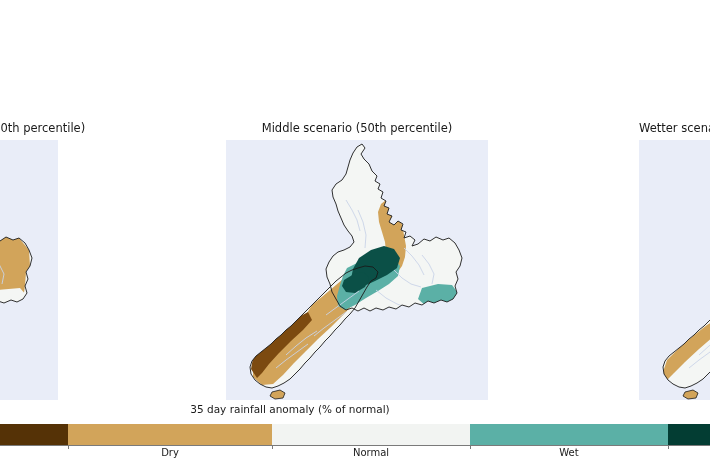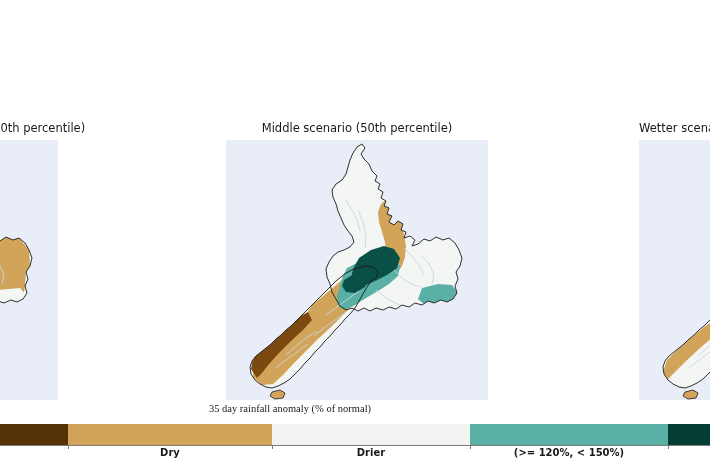--- a/index.html
+++ b/index.html
@@ -44,40 +44,39 @@
 
   .map-svg{ position:absolute; left:0; top:0; }
 
   
   .cb-title{
     position:absolute;
     left:0;top:403px;width:580px;
     text-align:center;
     font-size:10.5px;
     color:#1a1a1a;
-    font-family:Liberation Serif, serif;
   }
   .colorbar{
     position:absolute;
     left:0;top:424px;width:710px;height:21px;
     display:flex;
   }
   .cb-seg{height:21px;}
   .cb-axis{
     position:absolute;
     left:0;top:445px;width:710px;height:1px;
     background:#7a7a7a;
   }
   .cb-tick{
     position:absolute;
     top:445px;width:1px;height:4px;background:#7a7a7a;
   }
   .cb-labels{
     position:absolute;
-    left:0;top:440px;width:611px;height:33px;font-weight:bold;
+    left:0;top:440px;width:611px;height:33px;
   }
   .cb-lab{
     position:absolute;
     text-align:center;
     font-size:10px;
     color:#1a1a1a;
     line-height:14px;
   }
   .cb-lab .l1{display:block;}
   .cb-lab .l2{display:block;}
@@ -208,24 +207,24 @@
       <div class="cb-seg" style="width: 198px; background: rgb(242, 244, 242);"></div>
       <div class="cb-seg" style="width: 198px; background: rgb(91, 176, 166);"></div>
       <div class="cb-seg" style="width: 42px; background: rgb(3, 61, 51);"></div>
     </div>
   <div class="cb-axis"></div>
   <div class="cb-labels" id="cb-labels">
       <div class="cb-lab" style="left: 60px; top: 6px; width: 220px;">
         <span class="l1">Dry</span>
       </div>
       <div class="cb-lab" style="left: 261px; top: 6px; width: 220px;">
-        <span class="l1">Drier</span>
+        <span class="l1">Normal</span>
       </div>
       <div class="cb-lab" style="left: 459px; top: 6px; width: 220px;">
-        <span class="l2">(&gt;= 120%, &lt; 150%)</span>
+        <span class="l1">Wet</span>
       </div>
     </div>
 
 <div class="cb-tick" style="left: 68px;"></div>
     <div class="cb-tick" style="left: 272px;"></div>
     <div class="cb-tick" style="left: 470px;"></div>
     <div class="cb-tick" style="left: 668px;"></div>
   </div>
 
 </body></html>

